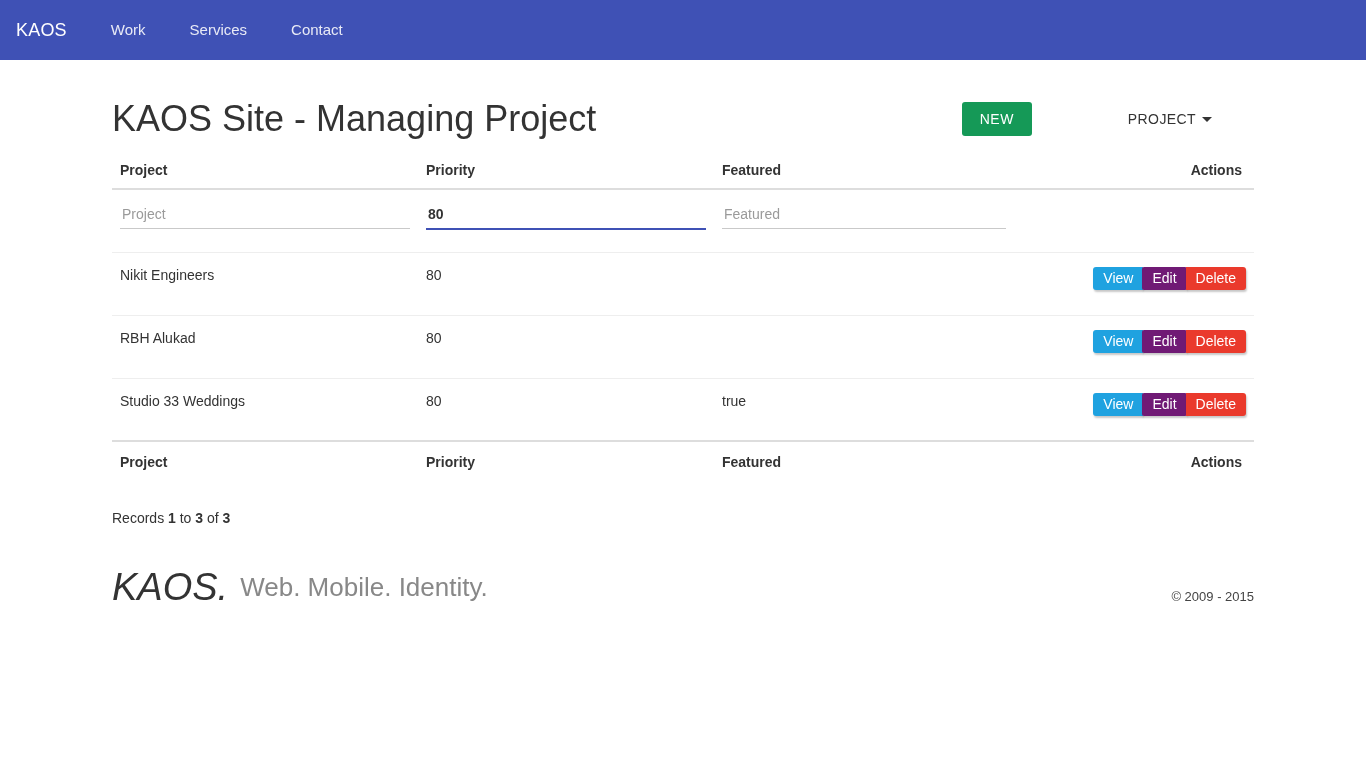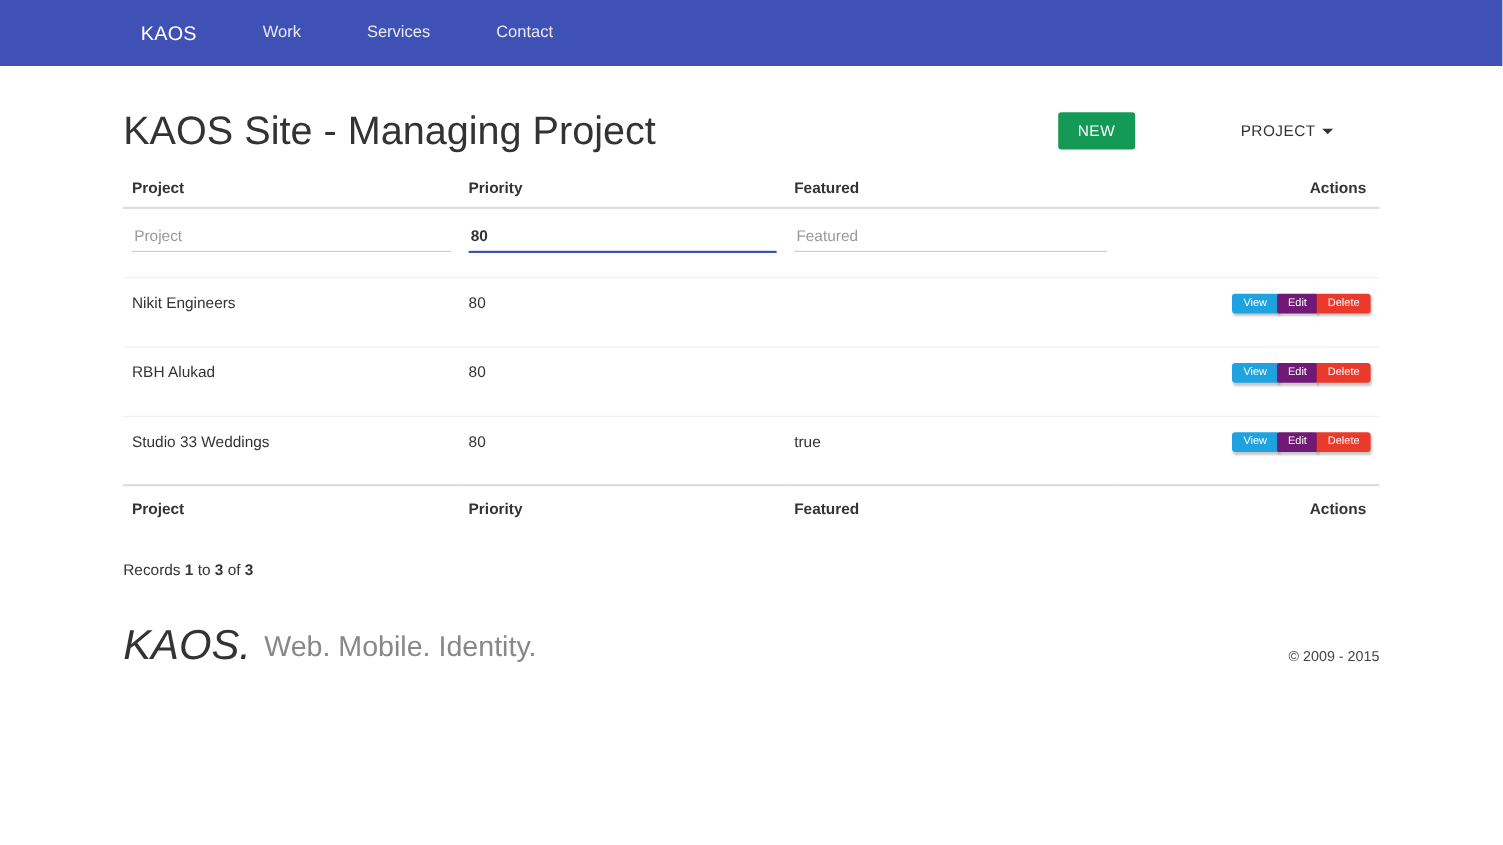--- a/index.html
+++ b/index.html
@@ -13,22 +13,21 @@
     font-family: "Liberation Sans", sans-serif;
     -webkit-font-smoothing: antialiased;
   }
 
   
   .navbar {
     height: 60px;
     background: #3f51b5;
     display: flex;
     align-items: center;
-    padding-left: 112px;
-    gap: 16px;
+    gap: 0;
   }
   .nav-brand {
     color: #ffffff;
     font-size: 18px;
     letter-spacing: 0.2px;
     padding: 0 16px;
     line-height: 60px;
     cursor: pointer;
     text-decoration: none;
   }
@@ -155,21 +154,21 @@
     text-align: right;
     vertical-align: bottom;
     padding-right: 12px;
     padding-bottom: 10px;
     white-space: nowrap;
   }
 
   .btn-act {
     display: inline-block;
     color: #ffffff;
-    font-size: 10px;
+    font-size: 14px;
     padding: 3px 10px 4px 10px;
     border: none;
     border-radius: 2px;
     cursor: pointer;
     font-family: "Liberation Sans", sans-serif;
     box-shadow: 1px 2px 2px rgba(0,0,0,0.22);
     margin-left: -1px;
     vertical-align: middle;
   }
   .btn-view   { background: #1fa2e0; border-radius: 3px 0 0 3px; }

